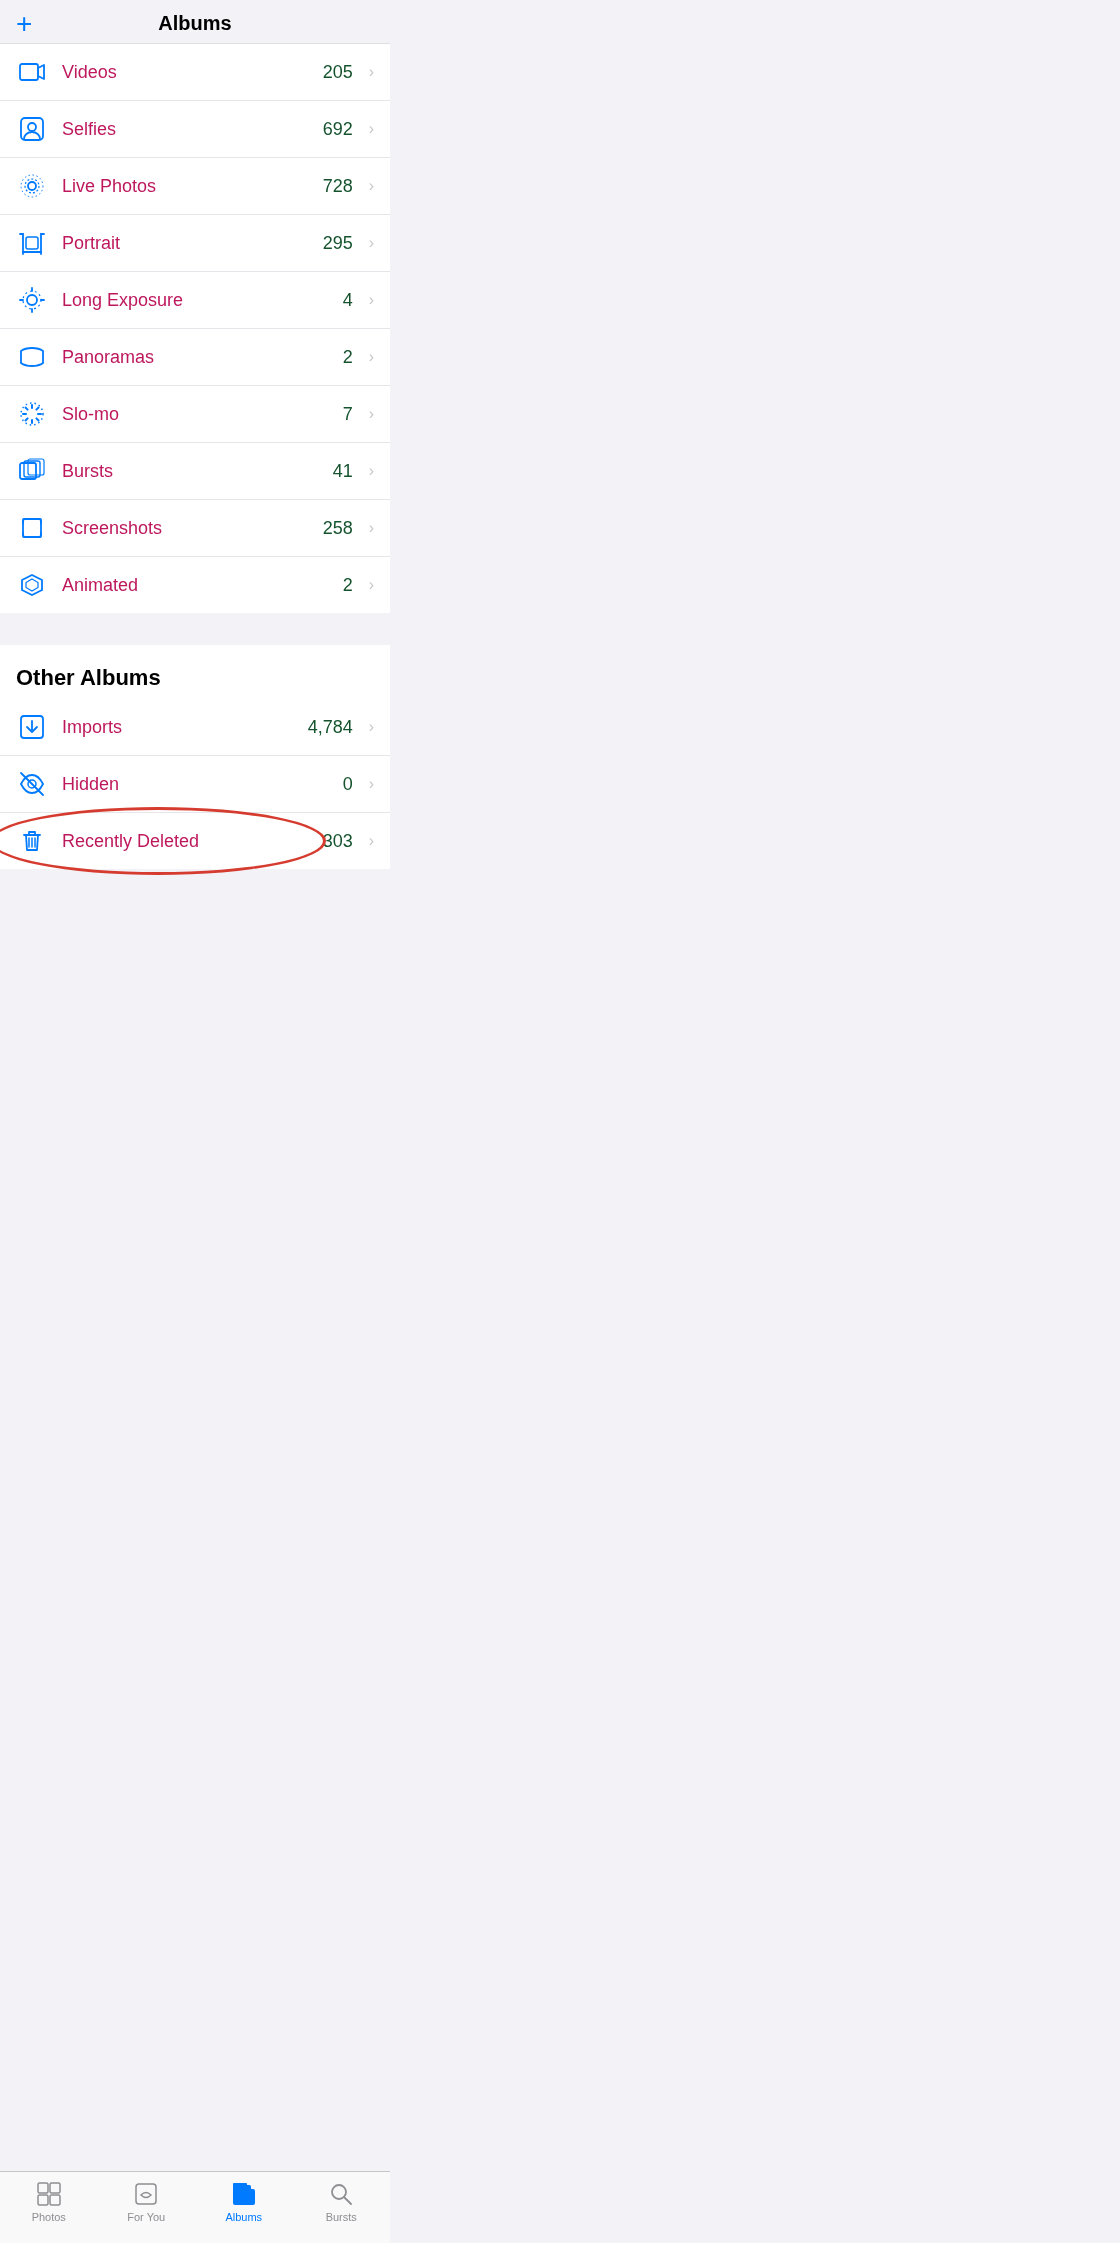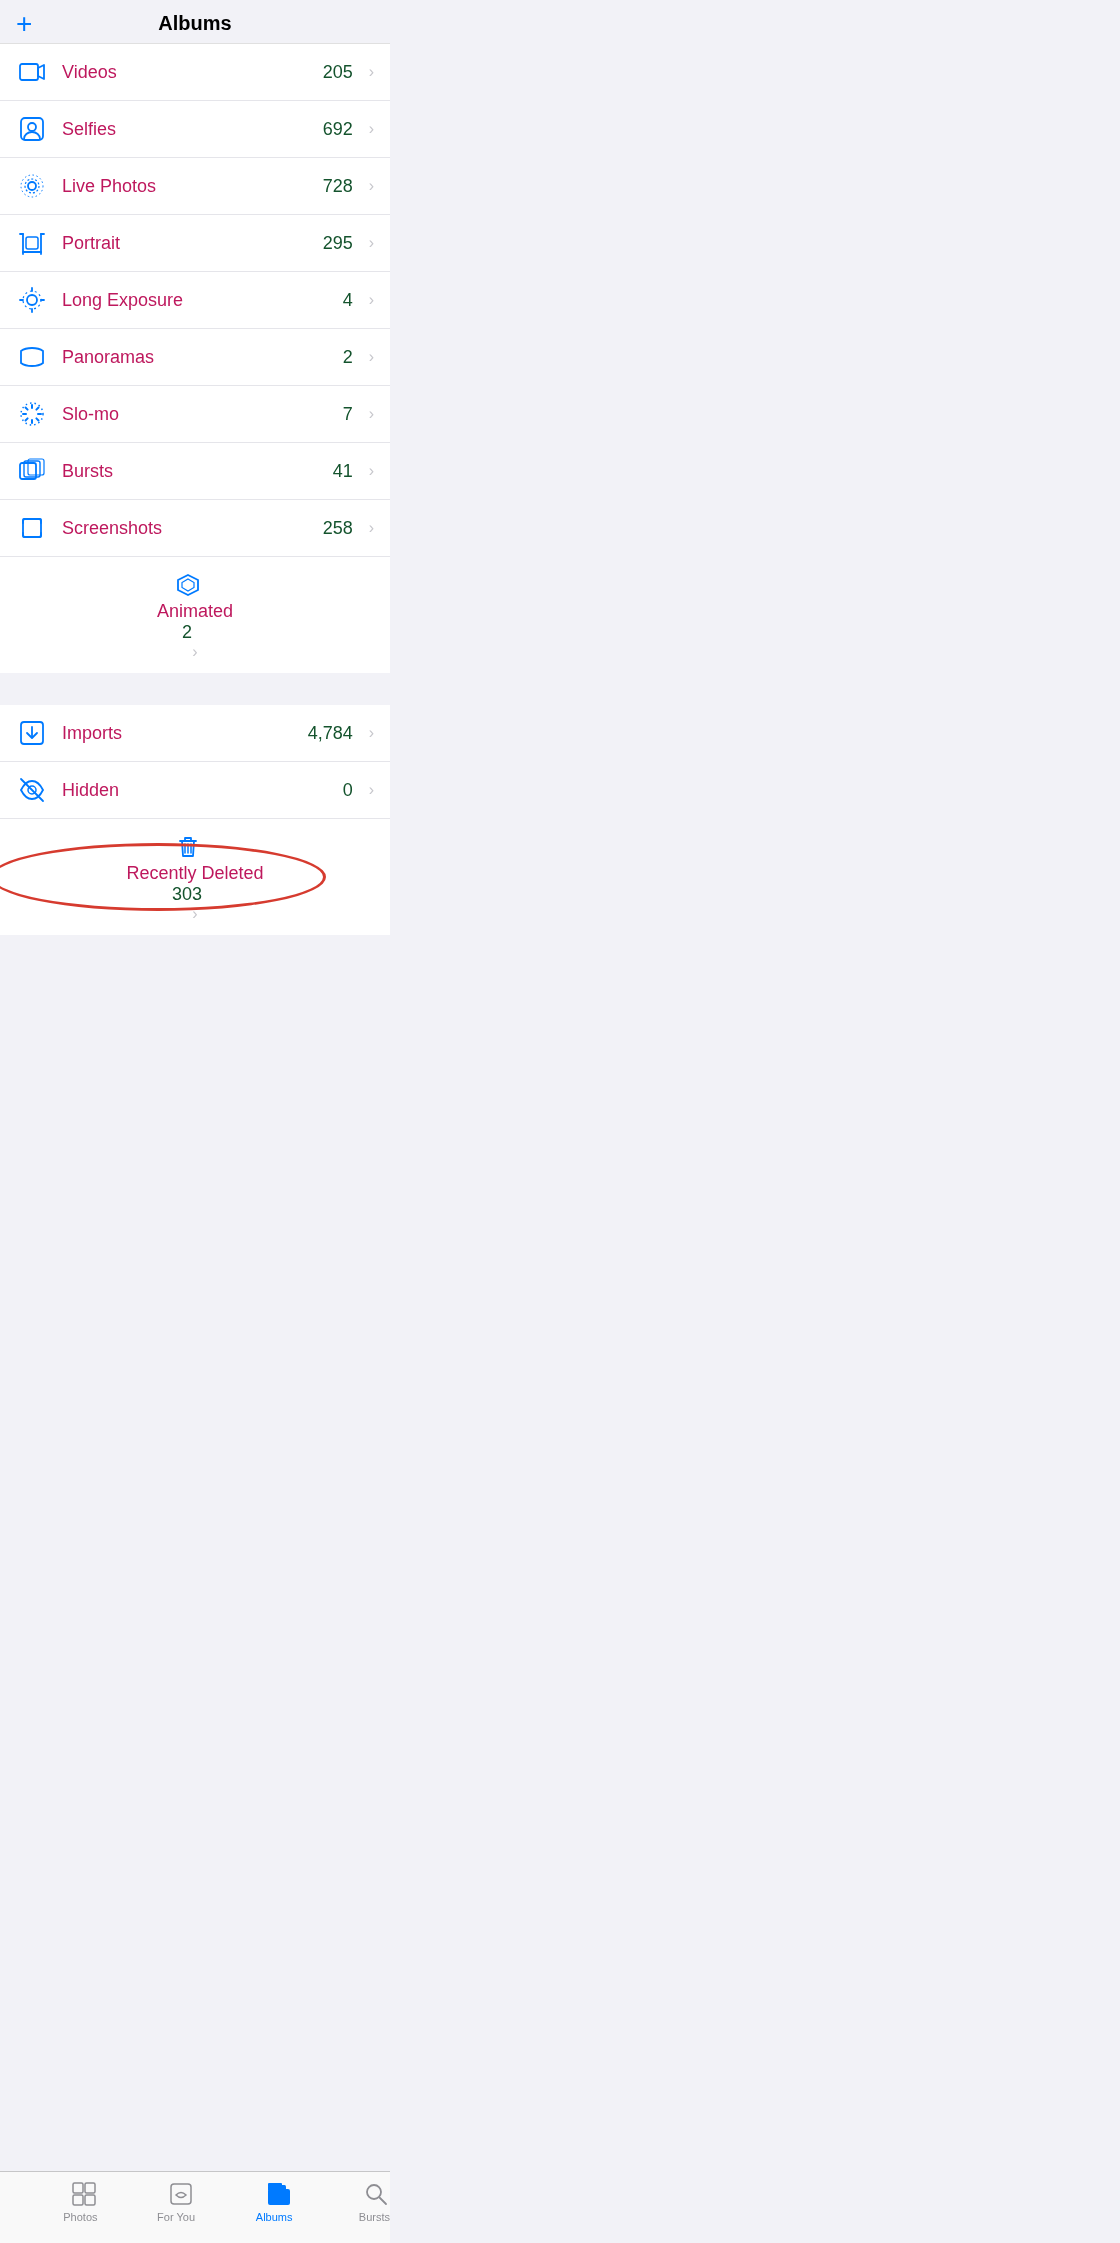--- a/index.html
+++ b/index.html
@@ -62,21 +62,20 @@
       display: flex;
       align-items: center;
       padding: 12px 16px;
       border-bottom: 1px solid #e5e5ea;
       cursor: pointer;
       position: relative;
     }
 
     .list-item:last-child {
       border-bottom: none;
-      flex-direction: column;
     }
 
     .list-icon {
       width: 32px;
       height: 32px;
       margin-right: 14px;
       display: flex;
       align-items: center;
       justify-content: center;
       flex-shrink: 0;
@@ -136,21 +135,21 @@
       border-top: 1px solid #c6c6c8;
       display: flex;
       align-items: stretch;
       padding-bottom: 20px;
     }
 
     .tab-item {
       flex: 1;
       display: flex;
       flex-direction: column;
-      align-items: flex-end;
+      align-items: center;
       padding-top: 8px;
       cursor: pointer;
     }
 
     .tab-item-icon {
       width: 28px;
       height: 28px;
       margin-bottom: 3px;
       display: flex;
       align-items: center;
@@ -330,20 +329,21 @@
         </div>
         <span class="list-label">Animated</span>
         <span class="list-count">2</span>
         <span class="list-chevron">›</span>
       </div>
 
     </div>
   </div>
 
   <div class="section">
+    <div class="section-header">Other Albums</div>
     <div class="list">
 
       <div class="list-item">
         <div class="list-icon">
           <svg viewBox="0 0 28 28">
             <rect x="3" y="3" width="22" height="22" rx="3" stroke="#007aff" stroke-width="1.8" fill="none"></rect>
             <line x1="14" y1="8" x2="14" y2="18" stroke="#007aff" stroke-width="1.8" stroke-linecap="round"></line>
             <polyline points="9,14 14,19 19,14" stroke="#007aff" stroke-width="1.8" stroke-linecap="round" stroke-linejoin="round" fill="none"></polyline>
           </svg>
         </div>

